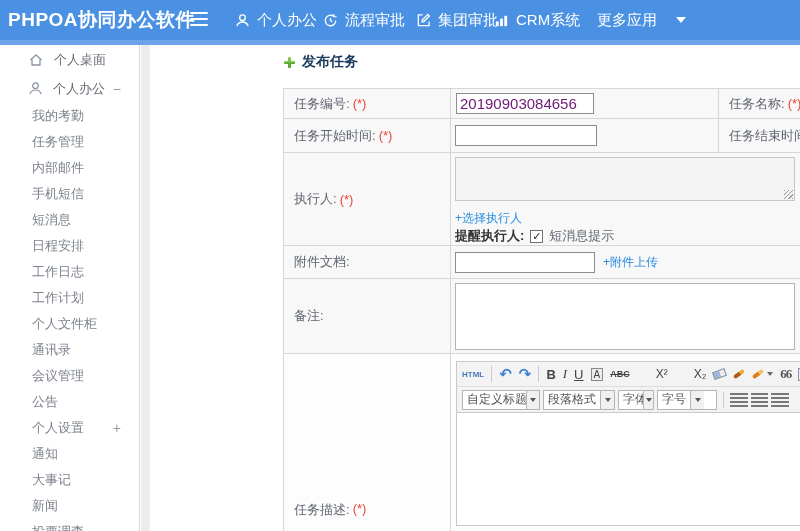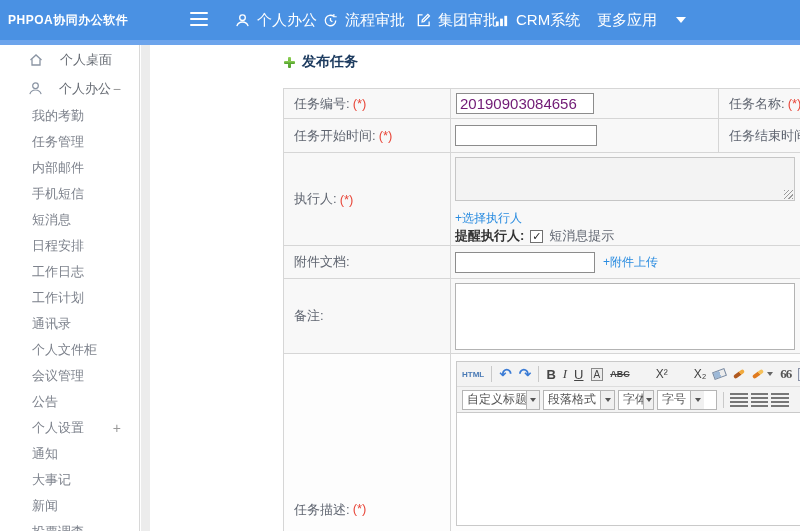--- a/index.html
+++ b/index.html
@@ -4,35 +4,35 @@
 <style>
   * { margin:0; padding:0; box-sizing:border-box; }
   body { background:#fff; }
   #app { position:relative; width:800px; height:531px; overflow:hidden; background:#fff;
          font-family:"Liberation Sans","DejaVu Sans",sans-serif; }
 
   
   .topbar { position:absolute; left:0; top:0; width:800px; height:40px; background:#4a91e3; z-index:5; }
   .topbar-strip { position:absolute; left:0; top:40px; width:800px; height:5px; background:#6ca4ec; z-index:5; }
   .logo { position:absolute; left:8px; top:0; height:40px; display:flex; align-items:center;
-          color:#fff; font-size:12px; font-weight:bold; letter-spacing:0.5px; }
+          color:#fff; font-size:19px; font-weight:bold; letter-spacing:0.5px; }
   .hamburger { position:absolute; left:190px; top:12px; width:20px; height:16px; cursor:pointer; }
   .hamburger i { display:block; width:18px; height:2px; background:#fff; margin:0 0 4px 0; border-radius:1px; }
   .nav-item { position:absolute; top:0; height:40px; display:flex; align-items:center; gap:7px;
               color:#fff; font-size:15px; cursor:pointer; }
   .nav-item svg { display:block; }
   .caret-down { width:0; height:0; border-left:5px solid transparent; border-right:5px solid transparent;
                 border-top:6px solid #fff; margin-left:12px; }
 
   
   .sidebar { position:absolute; left:0; top:45px; width:140px; height:486px; background:#fff;
              border-right:1px solid #d8d8d8; padding-top:1px; }
   .splitter { position:absolute; left:141px; top:45px; width:9px; height:486px; background:#ececec; }
   .si { position:relative; display:flex; align-items:center; font-size:13px; color:#7d828c; cursor:pointer; }
-  .si.parent { height:29px; padding-left:28px; gap:16px; color:#666b73; }
+  .si.parent { height:29px; padding-left:28px; gap:10px; color:#666b73; }
   .si.parent.first { height:28px; }
   .si.child  { height:26px; padding-left:32px; }
   .si .expander { position:absolute; right:18px; color:#999; font-size:14px; }
   .si svg { display:block; }
 
   
   .main { position:absolute; left:150px; top:45px; width:650px; height:486px; background:#fff; }
   .page-title { position:absolute; left:283px; top:53px; display:flex; align-items:center; gap:6px; }
   .page-title .txt { font-size:14px; font-weight:bold; color:#1e3c60; }
   .plus-icon { position:relative; width:13px; height:13px; }
@@ -218,24 +218,24 @@
     <div class="si child">
         <span>日程安排</span>
       </div>
     <div class="si child">
         <span>工作日志</span>
       </div>
     <div class="si child">
         <span>工作计划</span>
       </div>
     <div class="si child">
+        <span>个人文件柜</span>
+      </div>
+    <div class="si child">
         <span>通讯录</span>
-      </div>
-    <div class="si child">
-        <span>个人文件柜</span>
       </div>
     <div class="si child">
         <span>会议管理</span>
       </div>
     <div class="si child">
         <span>公告</span>
       </div>
     <div class="si child">
       <span>个人设置</span>
       <span class="expander">+</span>

